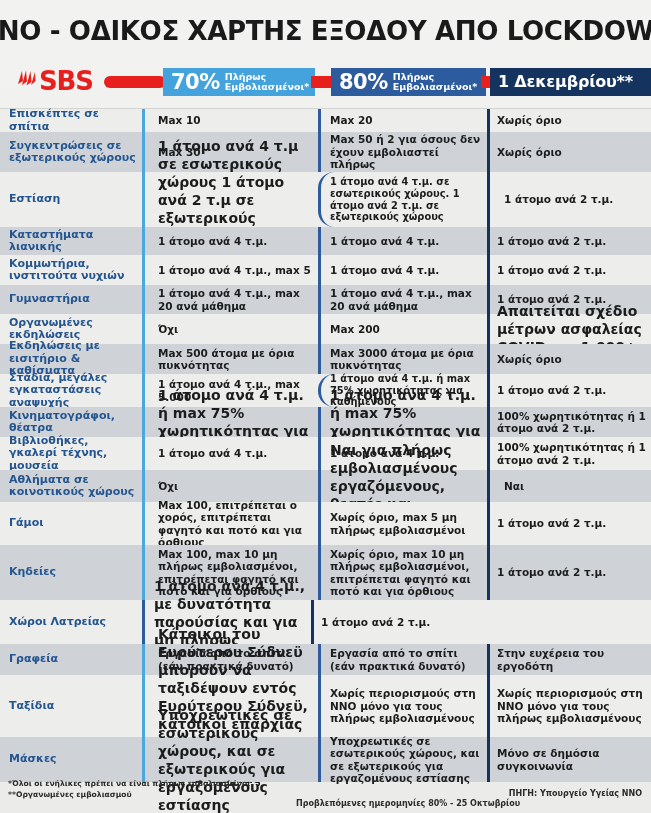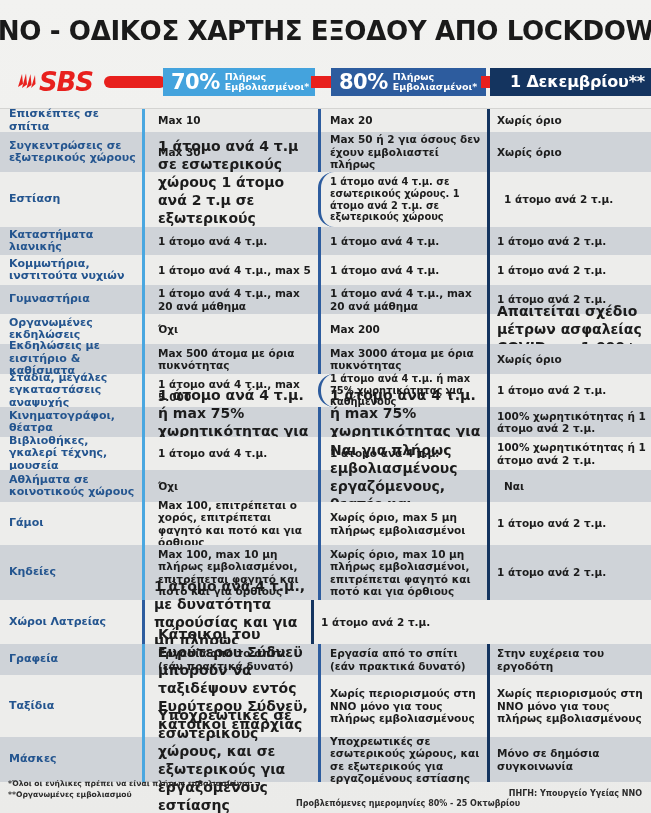--- a/index.html
+++ b/index.html
@@ -46,23 +46,22 @@
     position: relative;
     display: flex;
     align-items: center;
   }
   .sbs-logo {
     position: absolute;
     left: 16px;
     top: 50%;
     transform: translateY(-50%);
     display: flex;
-    align-items: center;
+    align-items: flex-start;
     height: 28px;
-    font-style: italic;
   }
   .sbs-mark { display:block; }
   .sbs-word {
     font-size: 26px;
     font-weight: 900;
     color: #e8201d;
     letter-spacing: -1.2px;
     line-height: 1;
     margin-left: 1px;
     font-family: "DejaVu Sans", "Liberation Sans", sans-serif;
@@ -114,21 +113,21 @@
   }
   .chip .sub {
     font-size: 9.5px;
     font-weight: 700;
     line-height: 10.5px;
     margin-left: 5px;
     white-space: nowrap;
   }
   .chip.c70 { left: 163px; width: 152px; background: #44a3dd; }
   .chip.c80 { left: 331px; width: 155px; background: #2d5c9e; }
-  .chip.c1d { left: 490px; width: 161px; background: #14345f; justify-content: flex-end; }
+  .chip.c1d { left: 490px; width: 161px; background: #14345f; }
   .chip.c1d .pct {
     font-size: 16px;
     font-weight: 800;
     letter-spacing: -0.2px;
   }
 
   
   .table {
     position: relative;
     border-top: 1px solid #d4d4d2;

